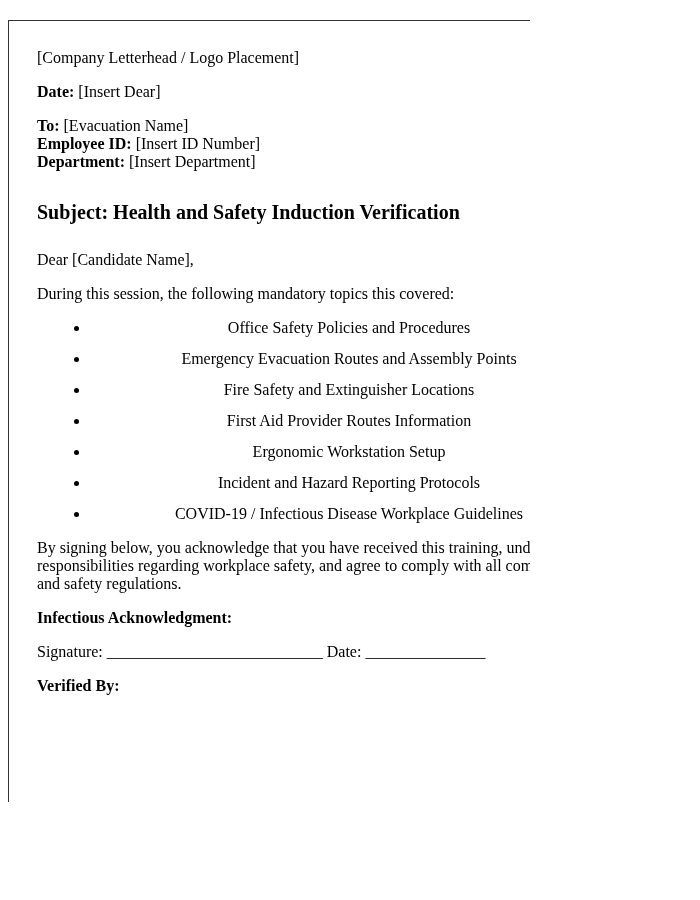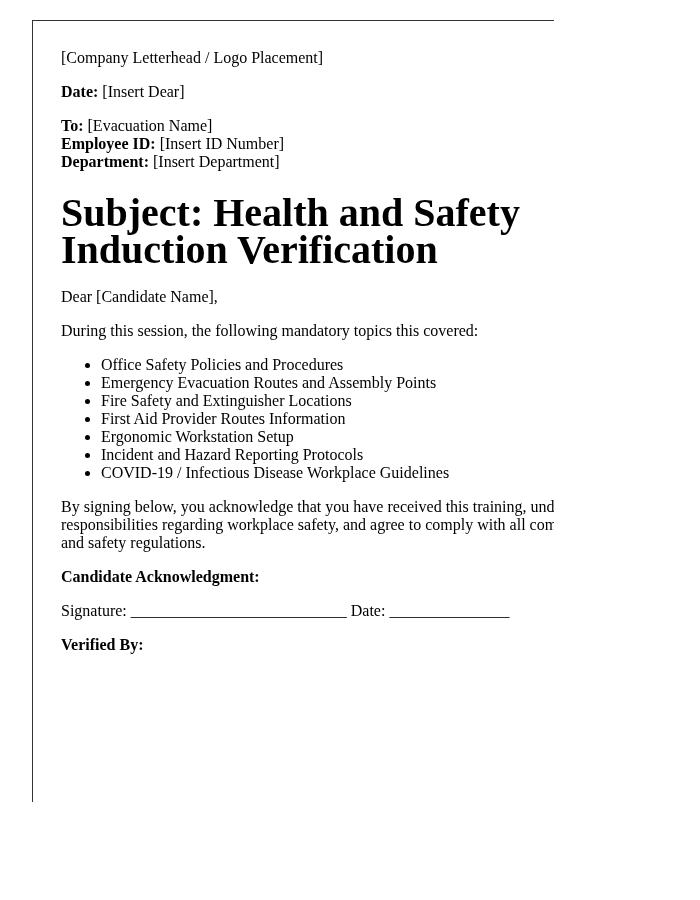--- a/index.html
+++ b/index.html
@@ -12,21 +12,21 @@
     height: 900px;
     position: relative;
     overflow: hidden;
     font-family: "Liberation Serif", "DejaVu Serif", serif;
     color: #000;
     font-size: 16px;
     line-height: 18px;
   }
   .page-clip {
     position: absolute;
-    left: 32px;
+    left: 8px;
     top: 20px;
     width: 522px;
     height: 782px;
     overflow: hidden;
   }
   .letter {
     box-sizing: border-box;
     width: 642px;
     min-height: 900px;
     border: 1px solid #333333;
@@ -38,31 +38,32 @@
   .block-lines {
     margin: 0 0 16px 0;
   }
   .block-lines .line {
     display: block;
   }
   .label {
     font-weight: bold;
   }
   h1 {
-    font-size: 40px;
+    font-size: 20px;
     line-height: 37px;
     font-weight: bold;
     margin: 23px 0 20px 0;
   }
   ul {
     margin: 0 0 16px 0;
     padding-left: 40px;
   }
   ul li {
-    margin: 0;
+    margin: 13px;
+    text-align: center;
   }
   .sig-line {
     margin: 0 0 16px 0;
     white-space: pre;
   }
 </style>
 </head>
 <body>
 
 <div class="page-clip">
@@ -102,21 +103,21 @@
       <li>Emergency Evacuation Routes and Assembly Points</li>
       <li>Fire Safety and Extinguisher Locations</li>
       <li>First Aid Provider Routes Information</li>
       <li>Ergonomic Workstation Setup</li>
       <li>Incident and Hazard Reporting Protocols</li>
       <li>COVID-19 / Infectious Disease Workplace Guidelines</li>
     </ul>
 
     <p>By signing below, you acknowledge that you have received this training, understand your responsibilities regarding workplace safety, and agree to comply with all company health and safety regulations.</p>
 
-    <p class="label">Candidate Acknowledgment:</p>
+    <p class="label">Infectious Acknowledgment:</p>
 
     <p class="sig-line"><span>Signature:</span> <span>___________________________</span> <span>Date:</span> <span>_______________</span></p>
 
     <p class="label">Verified By:</p>
 
 
   </div>
 </div>
 
 </body></html>

